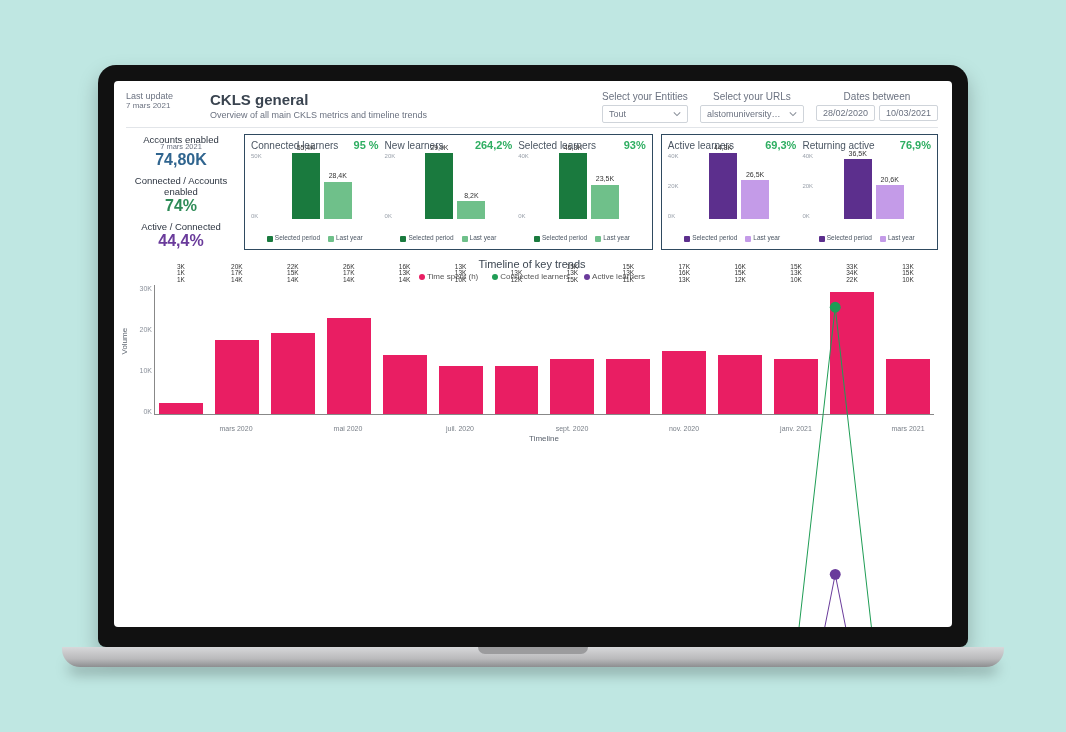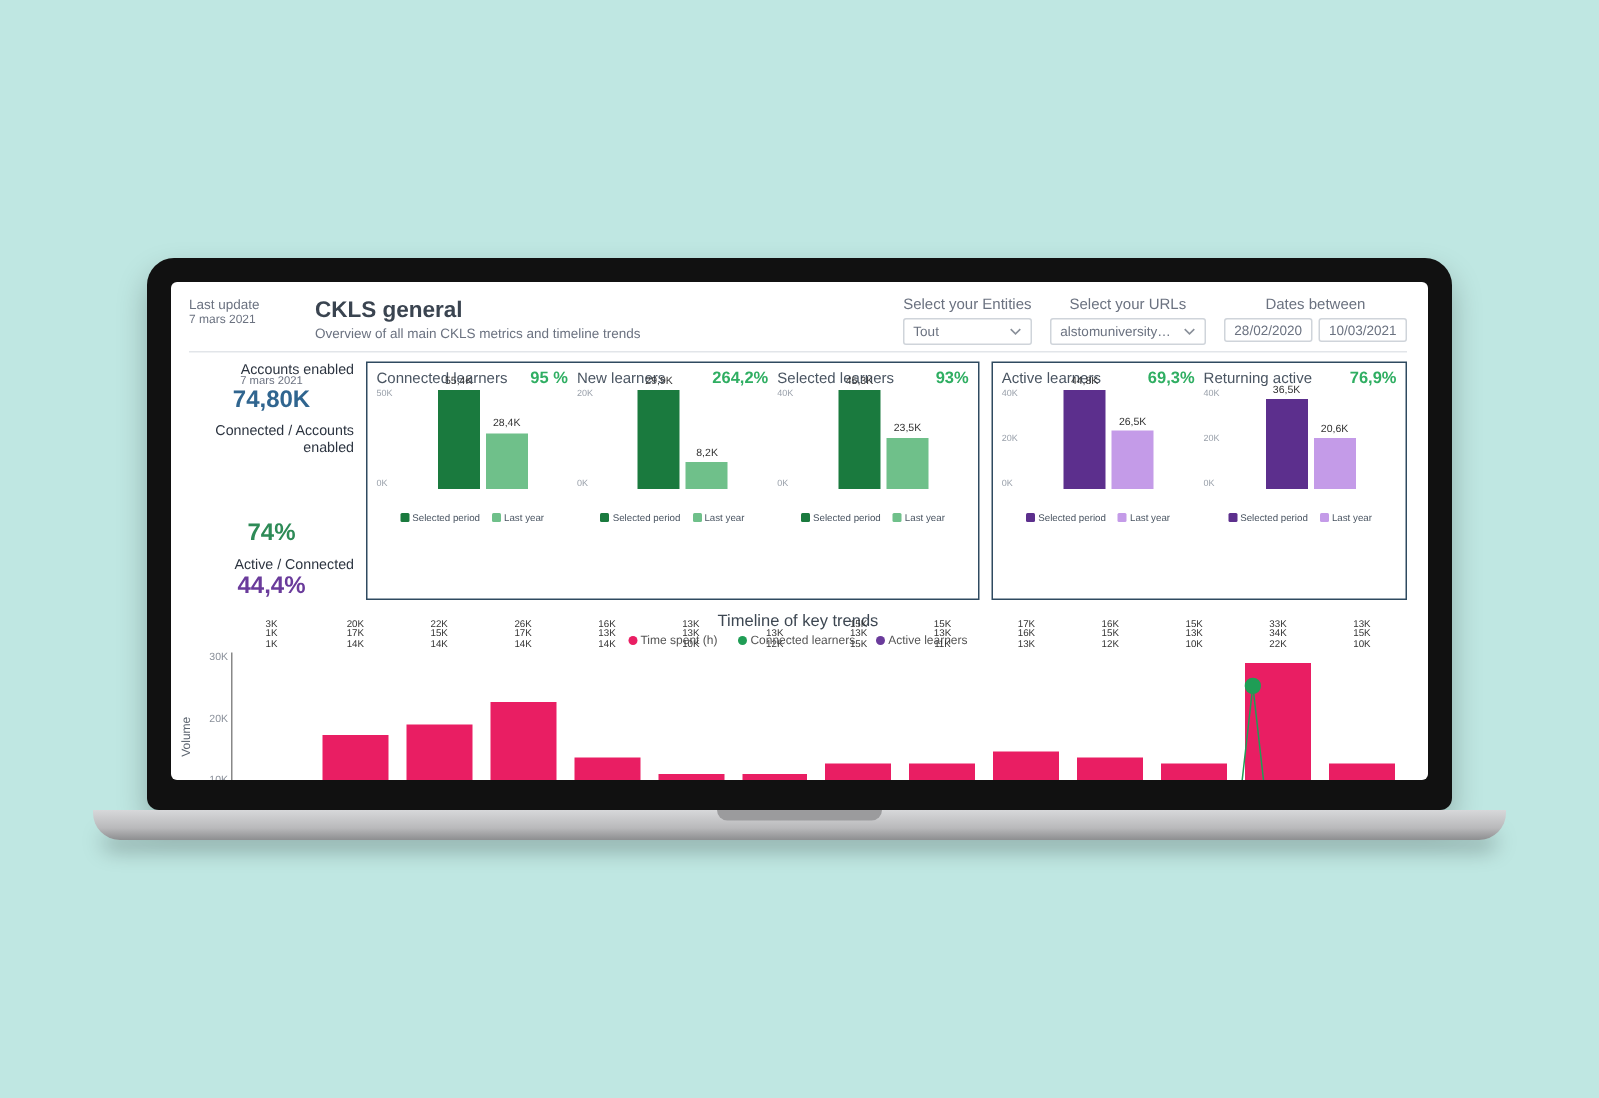--- a/index.html
+++ b/index.html
@@ -31,21 +31,21 @@
     width:870px;position:relative;
   }
   .bezel{
     background:#111;
     border-radius:18px 18px 8px 8px;
     padding:16px 16px 20px 16px;
     box-shadow:0 10px 20px rgba(0,0,0,.25);
   }
   .screen{
     background:#fff;border-radius:4px;
-    height:332px;width:100%;
+    height:546px;width:100%;
     position:relative;overflow:hidden;
     padding:10px 14px 8px 12px;
     font-size:10px;color:var(--text-strong);
   }
   .base{
     height:20px;
     background:linear-gradient(#d7d8da,#b9b9bb 60%,#8d8e90);
     border-radius:0 0 18px 18px;
     margin:0 -36px;
     position:relative;
@@ -69,24 +69,24 @@
     border:1px solid #cfd4da;color:var(--text-dim);
     padding:2px 6px;font-size:9px;border-radius:2px;min-width:86px;height:18px;
   }
   .chev{width:8px;height:8px;}
   .dates-row{display:flex;gap:4px;}
   .date-box{border:1px solid #cfd4da;color:var(--text-dim);font-size:9px;padding:2px 6px;border-radius:2px;}
 
   
   .kpi-row{display:flex;gap:8px;align-items:stretch;}
   .side-kpi{width:110px;display:flex;flex-direction:column;gap:6px;}
-  .side-kpi .lbl{font-size:9.5px;color:#2c3440;text-align:right;}
+  .side-kpi .lbl{font-size:9.5px;color:#2c3440;text-align:center;}
   .side-kpi .sub{font-size:7.5px;color:var(--text-dim);text-align:center;margin-top:-3px;}
   .side-kpi .val-blue{color:var(--blue);font-size:16px;font-weight:600;text-align:center;}
-  .side-kpi .val-green{color:#2e8b57;font-size:16px;font-weight:600;text-align:center;margin-top:43px;}
+  .side-kpi .val-green{color:#2e8b57;font-size:16px;font-weight:600;text-align:center;}
   .side-kpi .val-purple{color:var(--purple);font-size:16px;font-weight:600;text-align:center;}
 
   .panel{border:1px solid var(--panel-border);padding:4px 6px 2px;display:flex;gap:6px;}
   .mini{flex:1;display:flex;flex-direction:column;}
   .mini-hdr{display:flex;justify-content:space-between;align-items:baseline;}
   .mini-title{font-size:10px;color:#4a5562;white-space:nowrap;}
   .mini-pct{font-size:11px;font-weight:600;}
   .mini-pct.green{color:#2fae62;}
   .mini-body{height:78px;position:relative;display:flex;align-items:flex-end;gap:0;margin-top:2px;}
   .mini-axis{position:absolute;left:0;top:0;bottom:12px;display:flex;flex-direction:column;justify-content:space-between;font-size:6px;color:#9aa1ab;}

